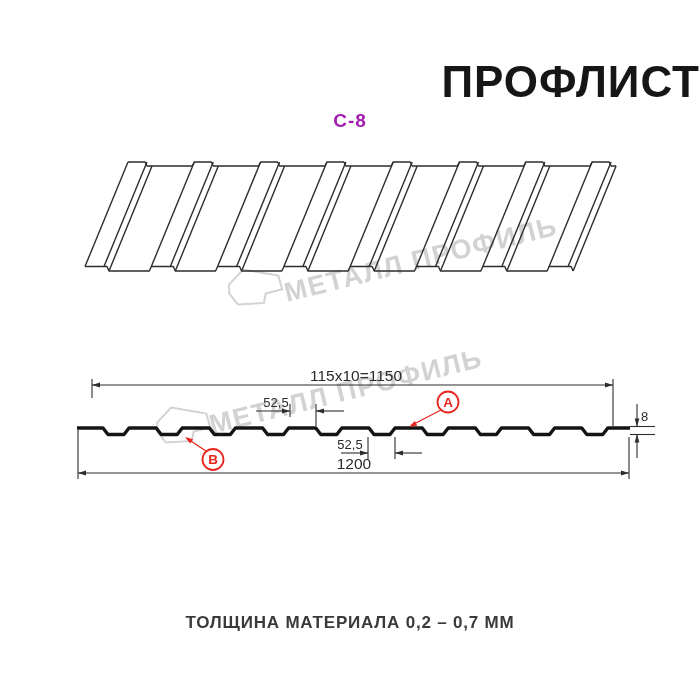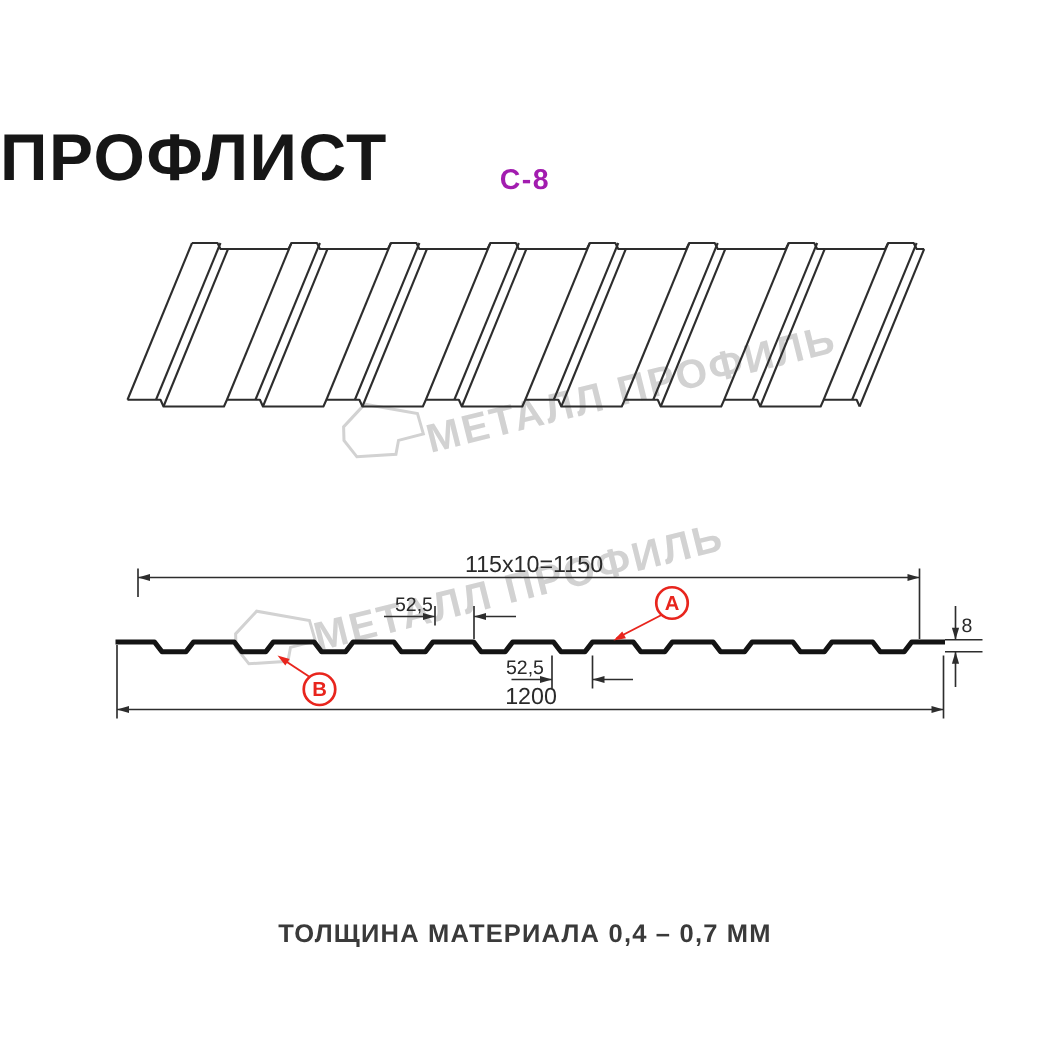--- a/index.html
+++ b/index.html
@@ -1,22 +1,22 @@
 <!DOCTYPE html>
 <html><head>
 <meta charset="utf-8">
 <style>
   html,body{margin:0;padding:0;}
   body{
     width:700px;height:700px;position:relative;background:#ffffff;
     font-family:"Liberation Sans", sans-serif;overflow:hidden;
   }
   .title{
-    position:absolute;top:57px;left:0;width:700px;text-align:left;
-    font-size:44px;font-weight:bold;letter-spacing:1px;color:#161616;margin-top:24px;
+    position:absolute;top:57px;left:0;width:700px;text-align:right;
+    font-size:44px;font-weight:bold;letter-spacing:1px;color:#161616;
   }
   .subtitle{
     position:absolute;top:110px;left:0;width:700px;text-align:center;
     font-size:19px;font-weight:bold;letter-spacing:1px;color:#a21caf;
   }
   .footer-note{
     position:absolute;top:613px;left:0;width:700px;text-align:center;
     font-size:17px;font-weight:bold;letter-spacing:0.8px;color:#3a3a3a;
   }
   svg#art{position:absolute;left:0;top:0;}
@@ -124,13 +124,13 @@
   <text class="dim13" x="350" y="449" text-anchor="middle">52,5</text>
   <text class="dim13" x="641" y="421" text-anchor="start">8</text>
   <text class="dim15" x="354" y="469" text-anchor="middle">1200</text>
 
   <circle cx="448" cy="402" r="10.5" fill="#ffffff" stroke="#e8251d" stroke-width="1.8"></circle>
   <text class="red-letter" x="448" y="406.8" text-anchor="middle">А</text>
   <circle cx="213" cy="459.5" r="10.5" fill="#ffffff" stroke="#e8251d" stroke-width="1.8"></circle>
   <text class="red-letter" x="213" y="464.3" text-anchor="middle">В</text>
 </svg>
 
-<div class="footer-note">ТОЛЩИНА МАТЕРИАЛА 0,4 – 0,7 ММ</div>
+<div class="footer-note">ТОЛЩИНА МАТЕРИАЛА 0,2 – 0,7 ММ</div>
 
 </body></html>

